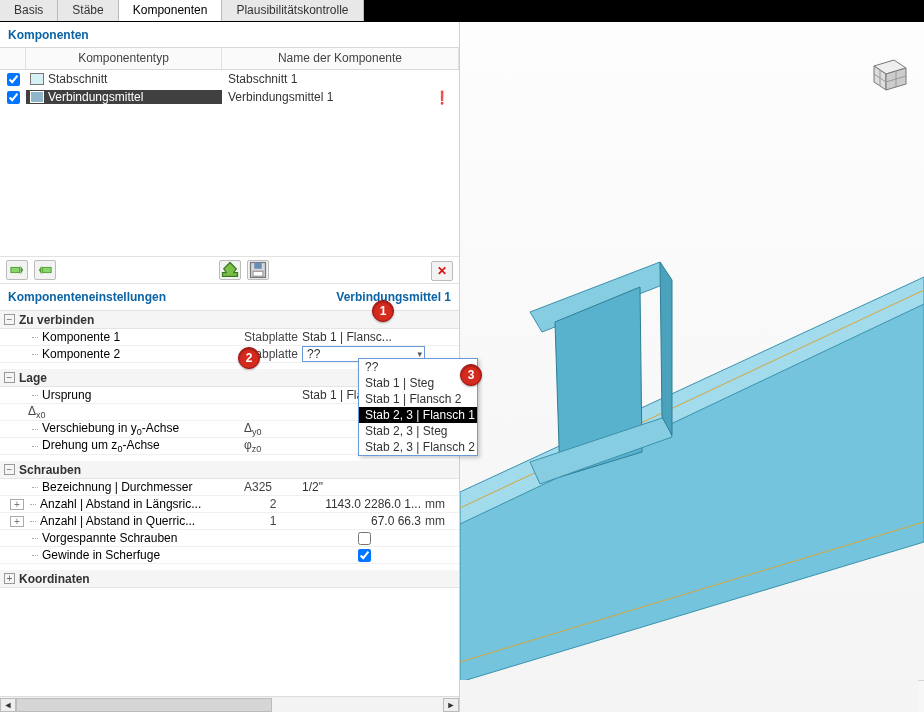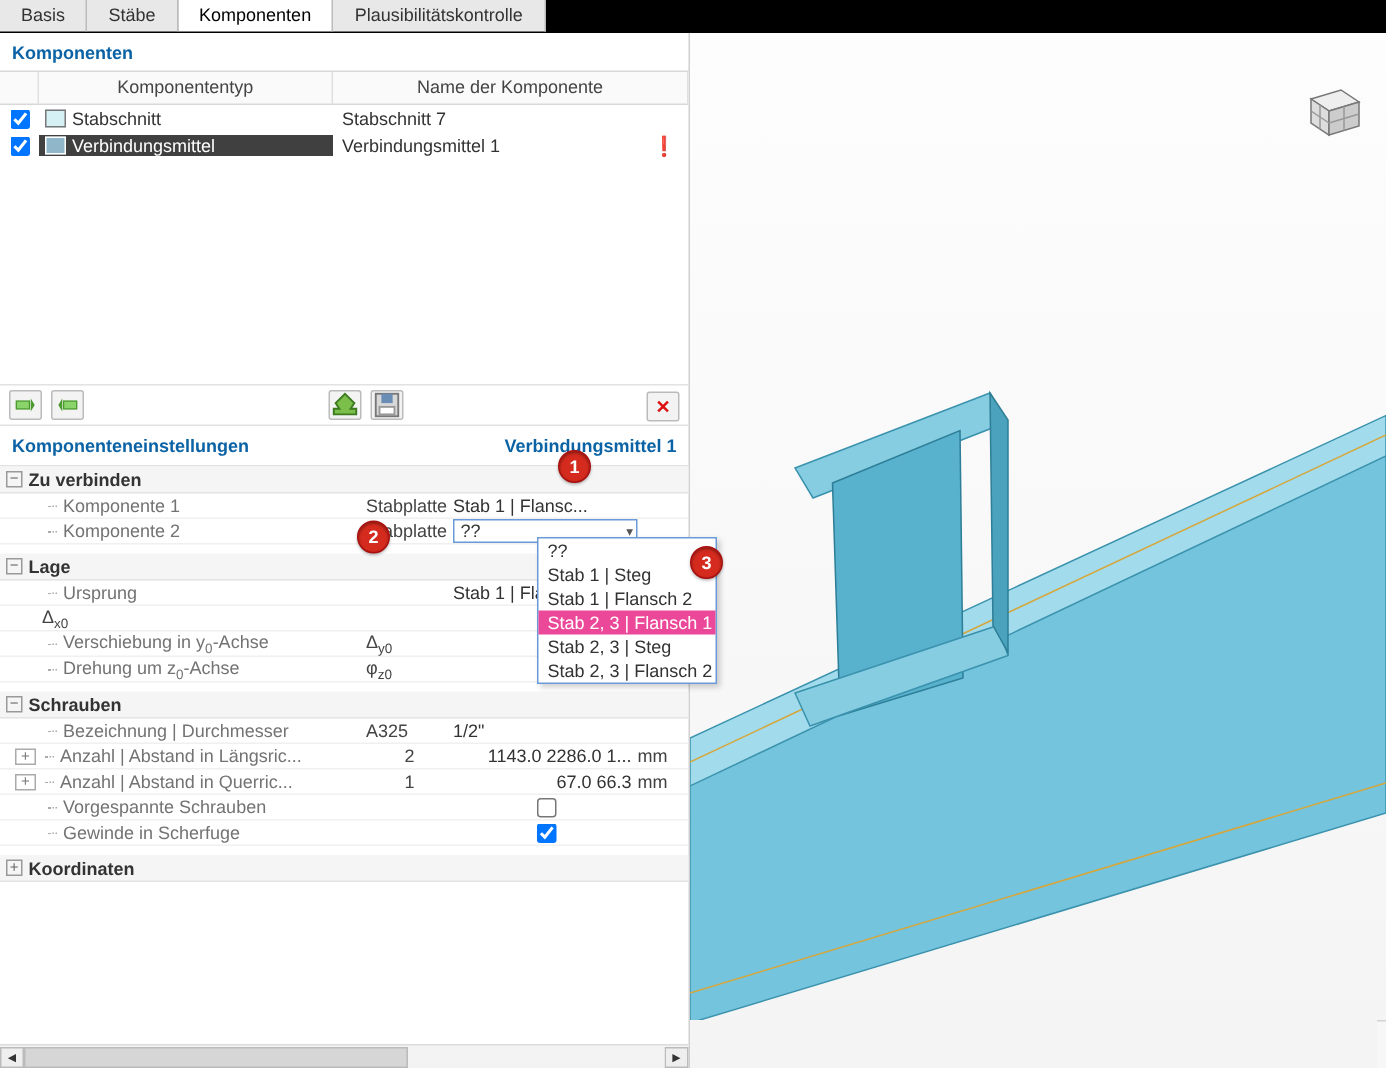--- a/index.html
+++ b/index.html
@@ -40,31 +40,31 @@
   .tb-green svg { width:14px; height:14px; }
   .tb-x { color:#d11; font-size:15px; font-weight:bold; border:none; background:transparent; width:22px; }
 
   
   .propgrid { flex:1; overflow:hidden; font-size:12px; }
   .prop-head { display:flex; justify-content:space-between; padding:6px 8px; color:#0b63a5; font-weight:600; border-bottom:1px solid #e2e2e2; }
   .group-row { display:flex; align-items:center; background:#f5f5f5; border-bottom:1px solid #e4e4e4; height:18px; }
   .group-row .exp { width:22px; text-align:center; color:#666; cursor:pointer; font-size:10px; border:1px solid #999; margin:0 4px; width:11px; height:11px; line-height:9px; }
   .leaf-row { display:flex; align-items:center; height:17px; border-bottom:1px solid #f0f0f0; }
   .leaf-row .indent { width:28px; }
-  .leaf-row .key { width:216px; padding-left:14px; color:#737373; position:relative; }
+  .leaf-row .key { width:216px; padding-left:14px; color:#000000; position:relative; }
   .leaf-row .key::before { content:""; position:absolute; left:4px; top:50%; width:6px; border-top:1px dotted #aaa; }
   .leaf-row .val1 { width:58px; color:#444; }
   .leaf-row .val2 { flex:1; color:#333; white-space:nowrap; }
   .leaf-row .unit { width:34px; color:#404040; }
   .sub { font-size:9px; vertical-align:sub; }
 
   
   .combo { position:absolute; border:1px solid #6a9bd8; background:#fff; font-size:12px; z-index:50; box-shadow:2px 2px 4px rgba(0,0,0,.2); }
   .combo .opt { padding:1px 6px; height:16px; cursor:pointer; white-space:nowrap; }
-  .combo .opt.sel { background:#ec4899; color:#fff; }
+  .combo .opt.sel { background:#000000; color:#fff; }
 
   
   .callout { position:absolute; width:22px; height:22px; border-radius:50%; background:#d52b1e; color:#fff; font-weight:bold; display:flex; align-items:center; justify-content:center; font-size:12px; z-index:60; box-shadow:0 1px 2px rgba(0,0,0,.4) inset, 0 1px 2px rgba(0,0,0,.3); border:1px solid #a81010; }
 
   
   .viewbar { position:absolute; left:458px; right:0; bottom:0; height:32px; border-top:1px solid #d4d4d4; background:#f7f7f7; display:flex; align-items:center; padding:0 8px; gap:2px; }
   .vsep { width:1px; height:20px; background:#ccc; margin:0 6px; }
 
   
   .hscroll { height:16px; border-top:1px solid #dcdcdc; background:#f3f3f3; display:flex; align-items:center; }
@@ -97,21 +97,21 @@
         <div class="th name">Name der Komponente</div>
       </div>
 
       <div class="trow">
         <div class="c-chk"><input type="checkbox" checked="" style=""></div>
         <div class="c-typ">
           <span class="swatch" style="background:#d6f1f6"></span>
           <span>Stabschnitt</span>
         </div>
         <div class="c-name">
-          <span>Stabschnitt 7</span>
+          <span>Stabschnitt 1</span>
         </div>
       </div>
 
       <div class="trow sel">
         <div class="c-chk"><input type="checkbox" checked="" style=""></div>
         <div class="c-typ">
           <span class="swatch" style="background:#8fb7c9"></span>
           <span>Verbindungsmittel</span>
         </div>
         <div class="c-name">

